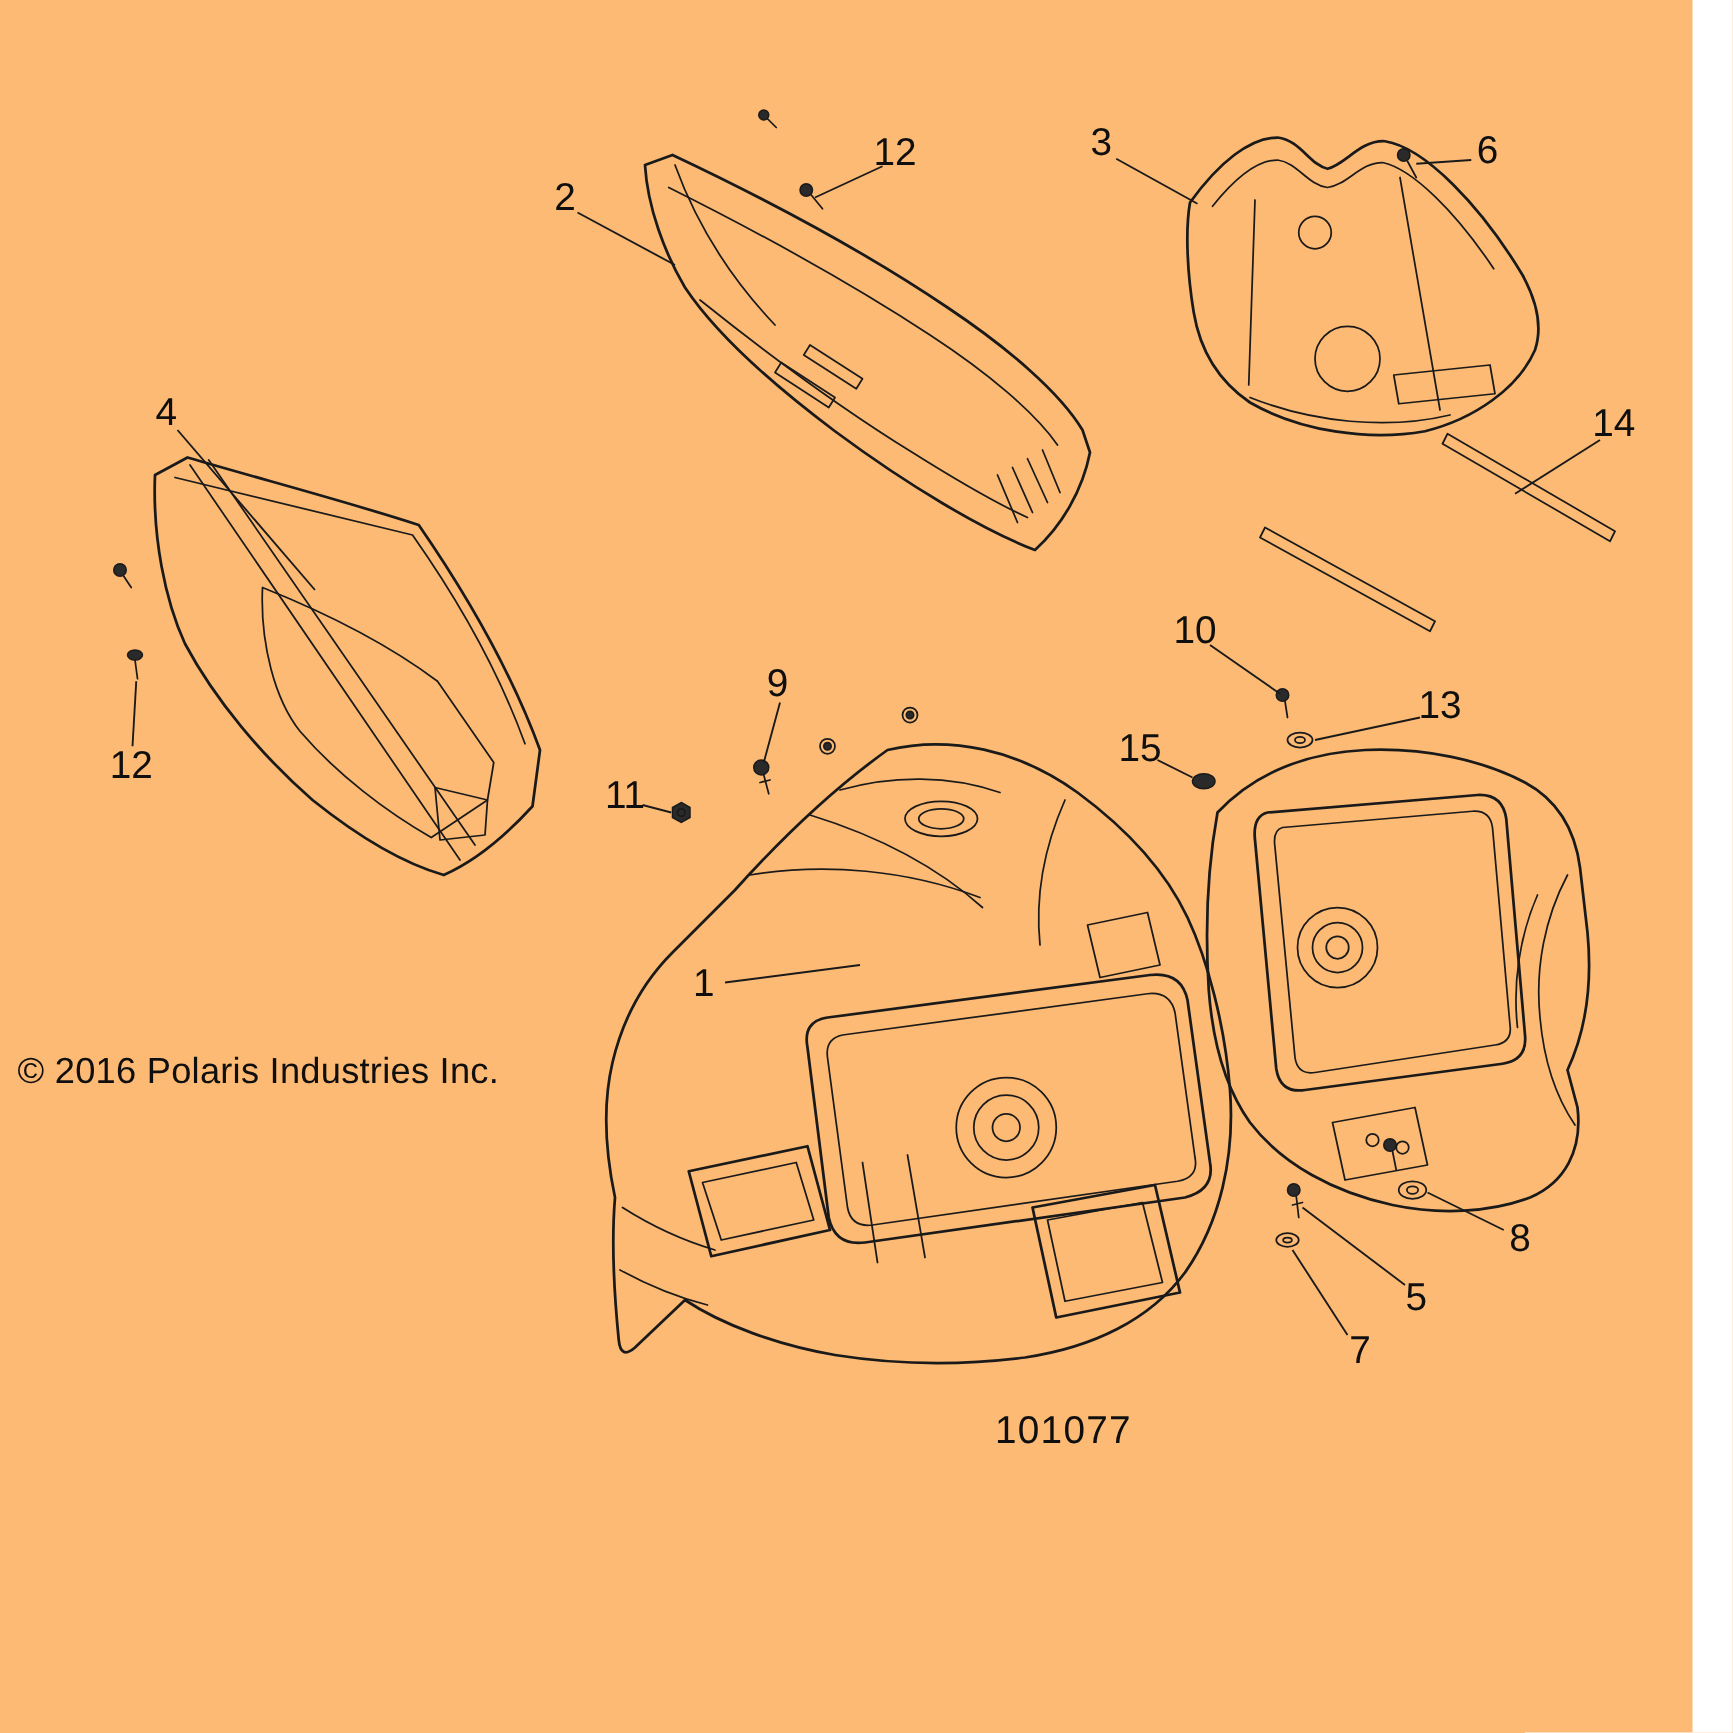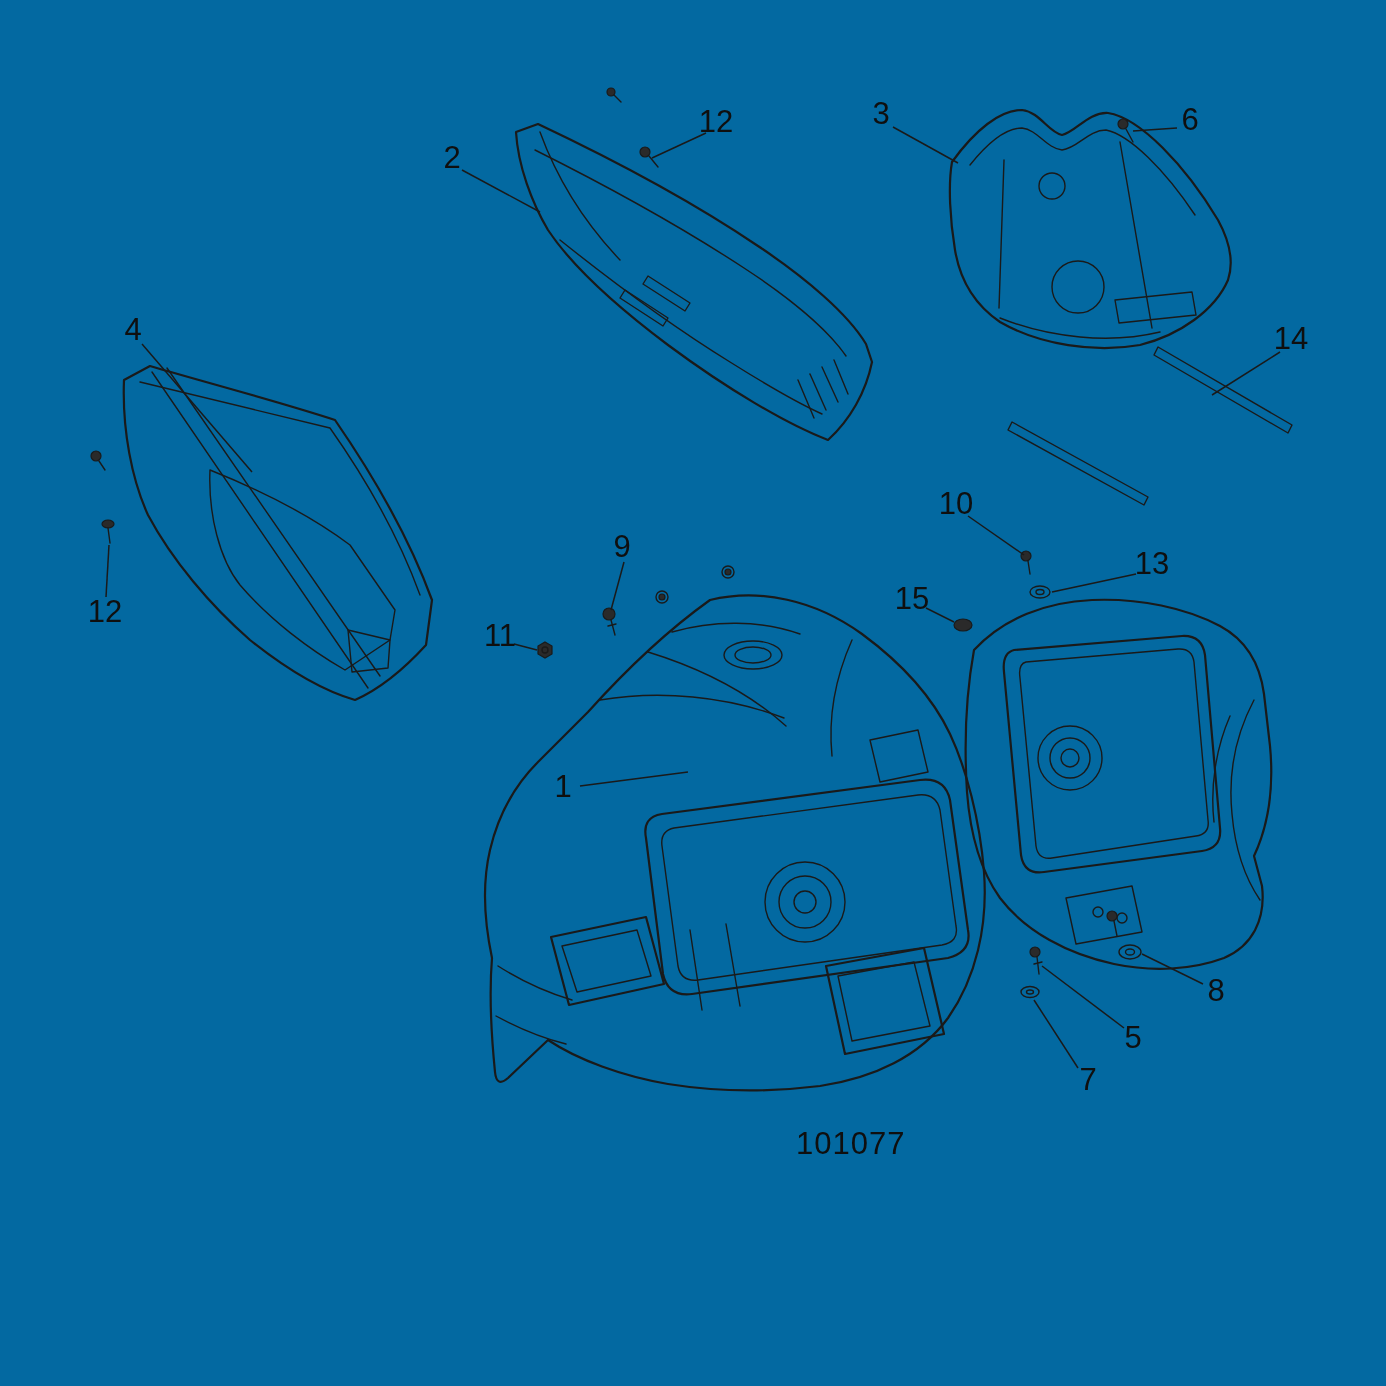--- a/index.html
+++ b/index.html
@@ -1,22 +1,21 @@
 <!DOCTYPE html>
 <html><head>
 <meta charset="utf-8">
 <style>
   html,body{margin:0;padding:0;background:#ffffff;}
   .canvas{
     position:relative;
     width:1354px;height:1386px;
-    background:#0369a1;
+    background:#fdba74;
     font-family:"Liberation Sans",sans-serif;
     overflow:hidden;
-    padding-left:32px;
   }
   .canvas svg{position:absolute;left:0;top:0;}
   .art{stroke:#1a1a1a;fill:none;stroke-linejoin:round;stroke-linecap:round;}
   .w2{stroke-width:2.2;}
   .w1{stroke-width:1.4;}
   .dark{fill:#2a2a2a;stroke:#1a1a1a;stroke-width:1.2;}
   .callout{font-family:"Liberation Sans",sans-serif;font-size:31px;fill:#0f0f0f;text-anchor:middle;}
   .leader{stroke:#1a1a1a;stroke-width:1.5;fill:none;}
   .copyright{
     position:absolute;left:14px;top:841px;
@@ -223,14 +222,15 @@
       <text class="callout" x="622" y="557">9</text>
       <text class="callout" x="912" y="609">15</text>
       <text class="callout" x="500" y="646">11</text>
       <text class="callout" x="563" y="797">1</text>
       <text class="callout" x="1216" y="1001">8</text>
       <text class="callout" x="1133" y="1048">5</text>
       <text class="callout" x="1088" y="1090">7</text>
     </g>
   </svg>
 
+  <div class="copyright">© 2016 Polaris Industries Inc.</div>
   <div class="figno">101077</div>
 </div>
 
 </body></html>

